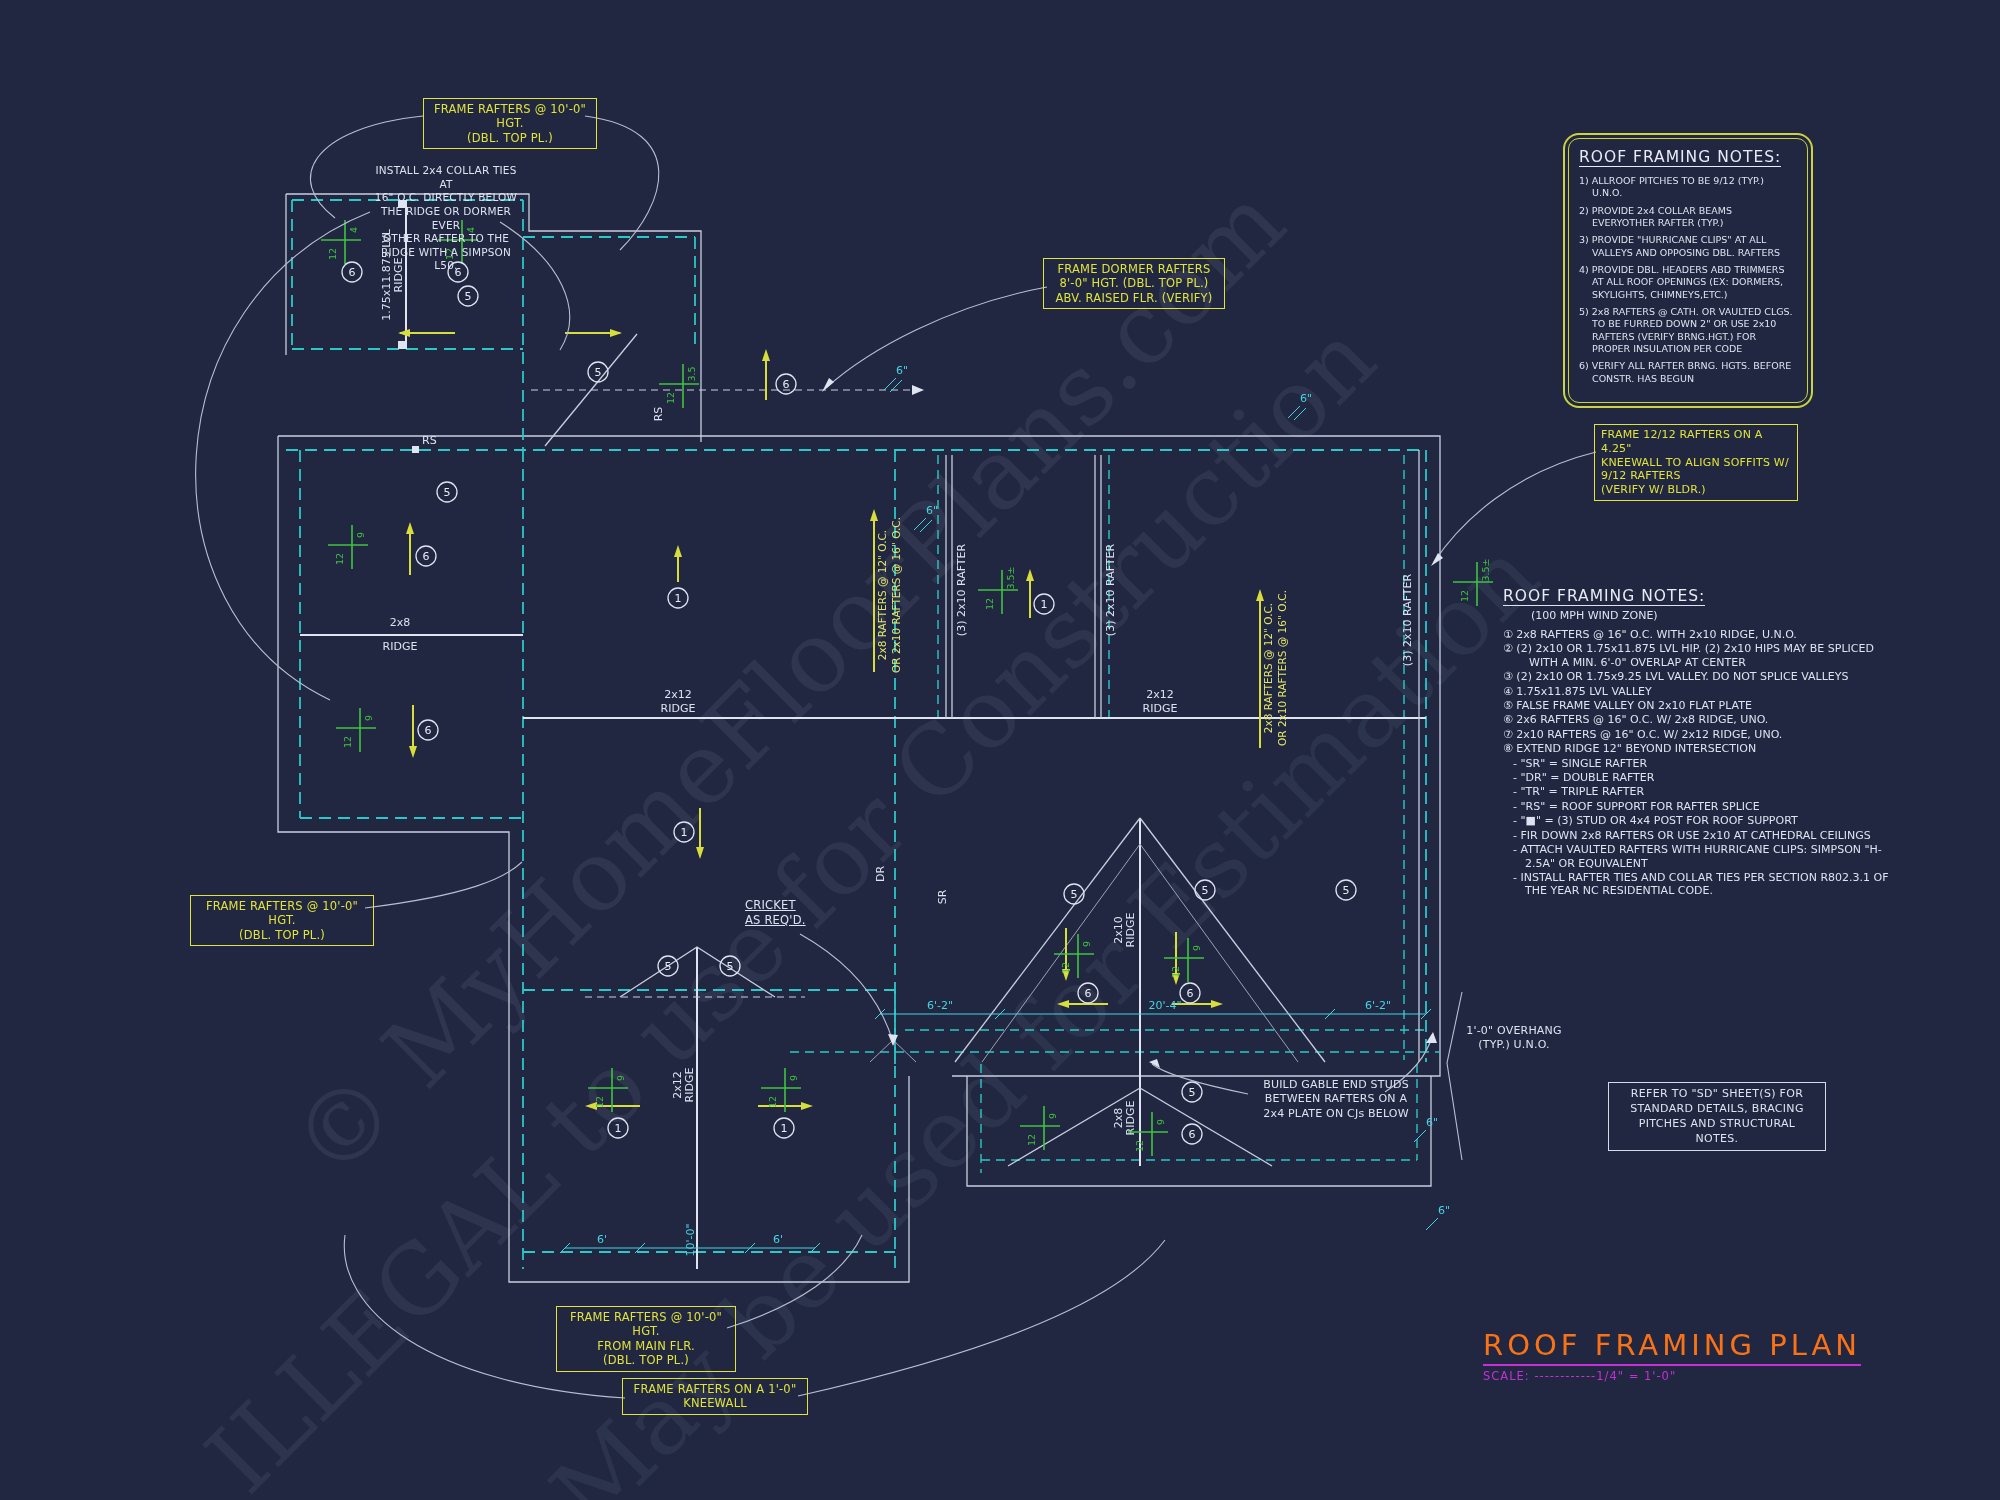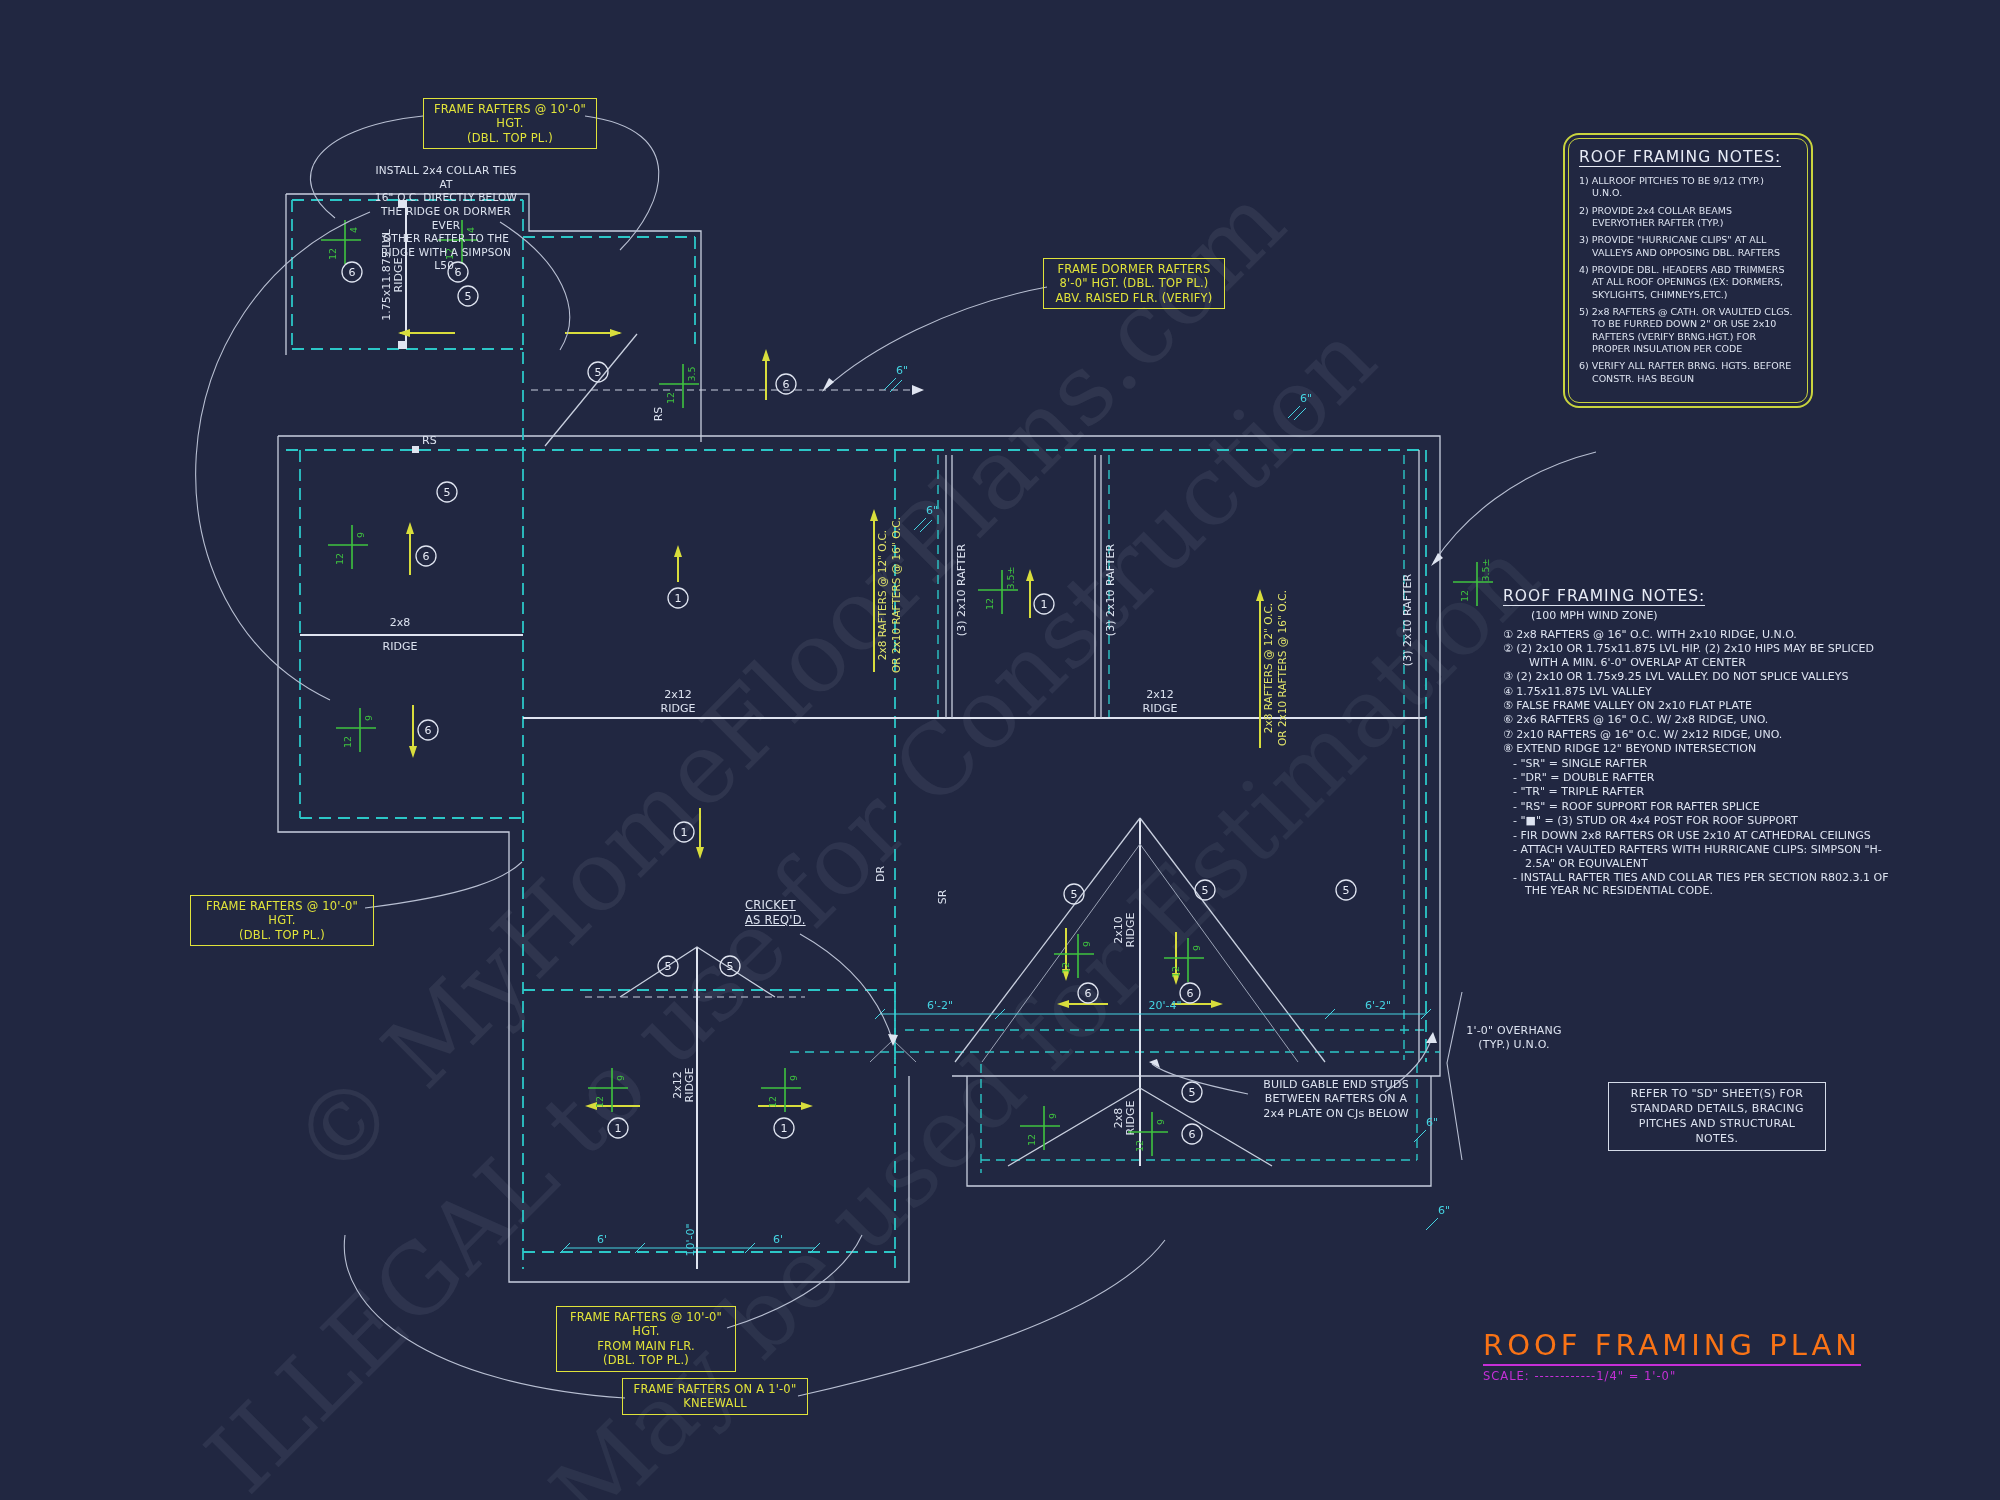--- a/index.html
+++ b/index.html
@@ -445,20 +445,26 @@
     <div>OTHER RAFTER TO THE</div>
     <div>RIDGE WITH A SIMPSON L50.</div>
   </div>
 
   <div class="cobox" style="left:1043px;top:258px;width:168px;">
     <div>FRAME DORMER RAFTERS</div>
     <div>8'-0" HGT. (DBL. TOP PL.)</div>
     <div>ABV. RAISED FLR. (VERIFY)</div>
   </div>
 
+  <div class="cobox" style="left:1594px;top:424px;width:190px;text-align:left;font-size:11px;">
+    <div>FRAME 12/12 RAFTERS ON A 4.25"</div>
+    <div>KNEEWALL TO ALIGN SOFFITS W/</div>
+    <div>9/12 RAFTERS</div>
+    <div>(VERIFY W/ BLDR.)</div>
+  </div>
 
   <div class="cobox" style="left:190px;top:895px;width:170px;">
     <div>FRAME RAFTERS @ 10'-0" HGT.</div>
     <div>(DBL. TOP PL.)</div>
   </div>
 
   <div class="cobox" style="left:556px;top:1306px;width:166px;">
     <div>FRAME RAFTERS @ 10'-0" HGT.</div>
     <div>FROM MAIN FLR.</div>
     <div>(DBL. TOP PL.)</div>

